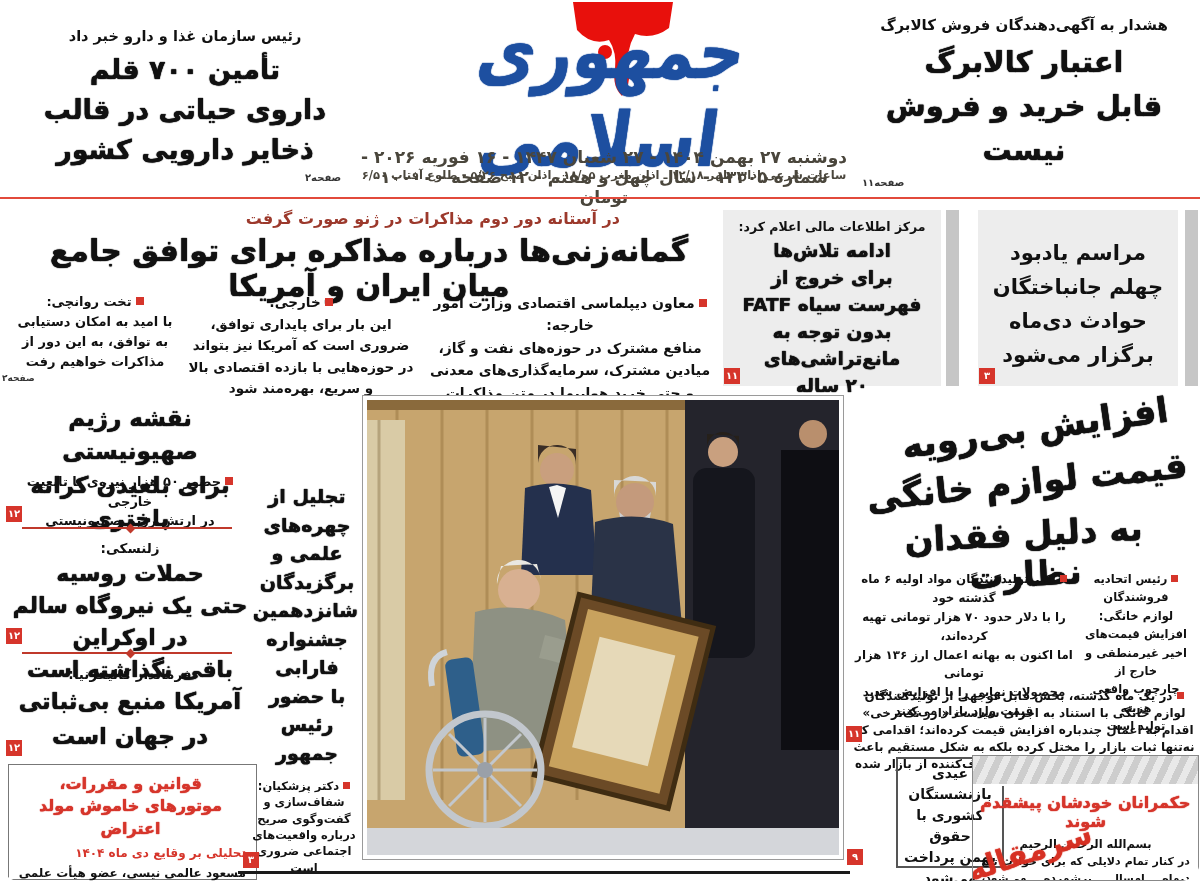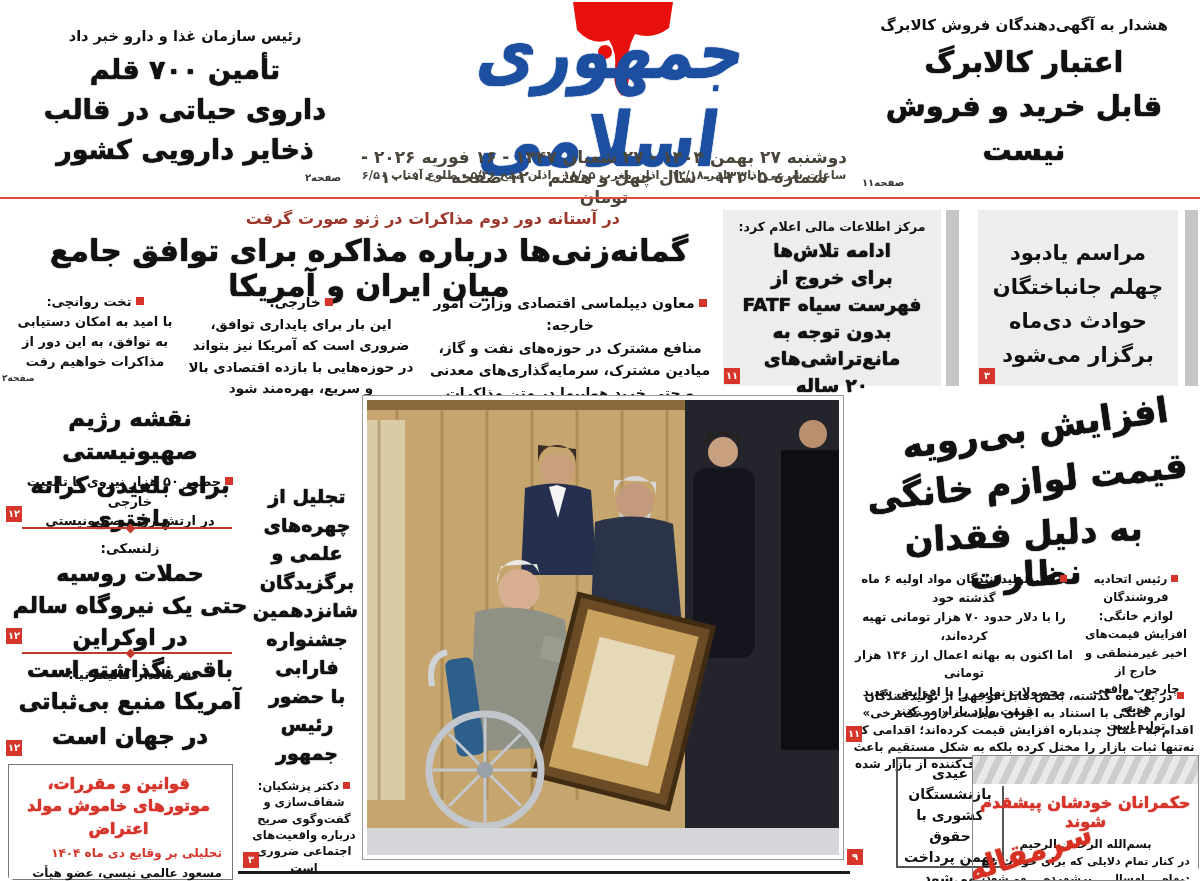--- a/index.html
+++ b/index.html
@@ -107,21 +107,21 @@
   <div class="badge" style="left:6px;top:628px;">۱۲</div>
   <div class="divider" style="left:22px;top:652px;width:210px;">
       <span class="orn"></span>
     </div>
 
   <div class="abs ctr kicker" style="left:8px;top:666px;width:244px;font-size:13.5px;">فرماندار کالیفرنیا:</div>
   <div class="abs ctr pre heavy" style="left:8px;top:684px;width:244px;font-size:23px;line-height:1.5;font-weight:bold;">آمریکا منبع بی‌ثباتی
 در جهان است</div>
   <div class="badge" style="left:6px;top:740px;">۱۲</div>
 
-  <div class="abs" style="left:8px;top:764px;width:225px;height:116px;border:1px solid #777;box-sizing:border-box;padding:8px 10px 0 6px;">
+  <div class="abs" style="left:8px;top:764px;width:249px;height:116px;border:1px solid #777;box-sizing:border-box;padding:8px 10px 0 6px;">
     <div class="pre heavy" style="text-align:left;direction:rtl;text-align:right;font-size:16px;line-height:1.4;font-weight:bold;color:#d6352b;text-align:center;">قوانین و مقررات،
 موتورهای خاموش مولد اعتراض</div>
     <div style="font-size:12px;font-weight:bold;color:#d6352b;margin-top:6px;">تحلیلی بر وقایع دی ماه ۱۴۰۴</div>
     <div class="pre" style="font-size:12px;font-weight:bold;line-height:1.45;margin-top:5px;">مسعود عالمی نیسی، عضو هیأت علمی
 دانشگاه علامه طباطبائی(ره)</div>
   </div>
 
   <div class="abs ctr pre heavy" style="left:256px;top:482px;width:102px;font-size:19px;line-height:1.5;font-weight:bold;">تجلیل از
 چهره‌های
 علمی و

